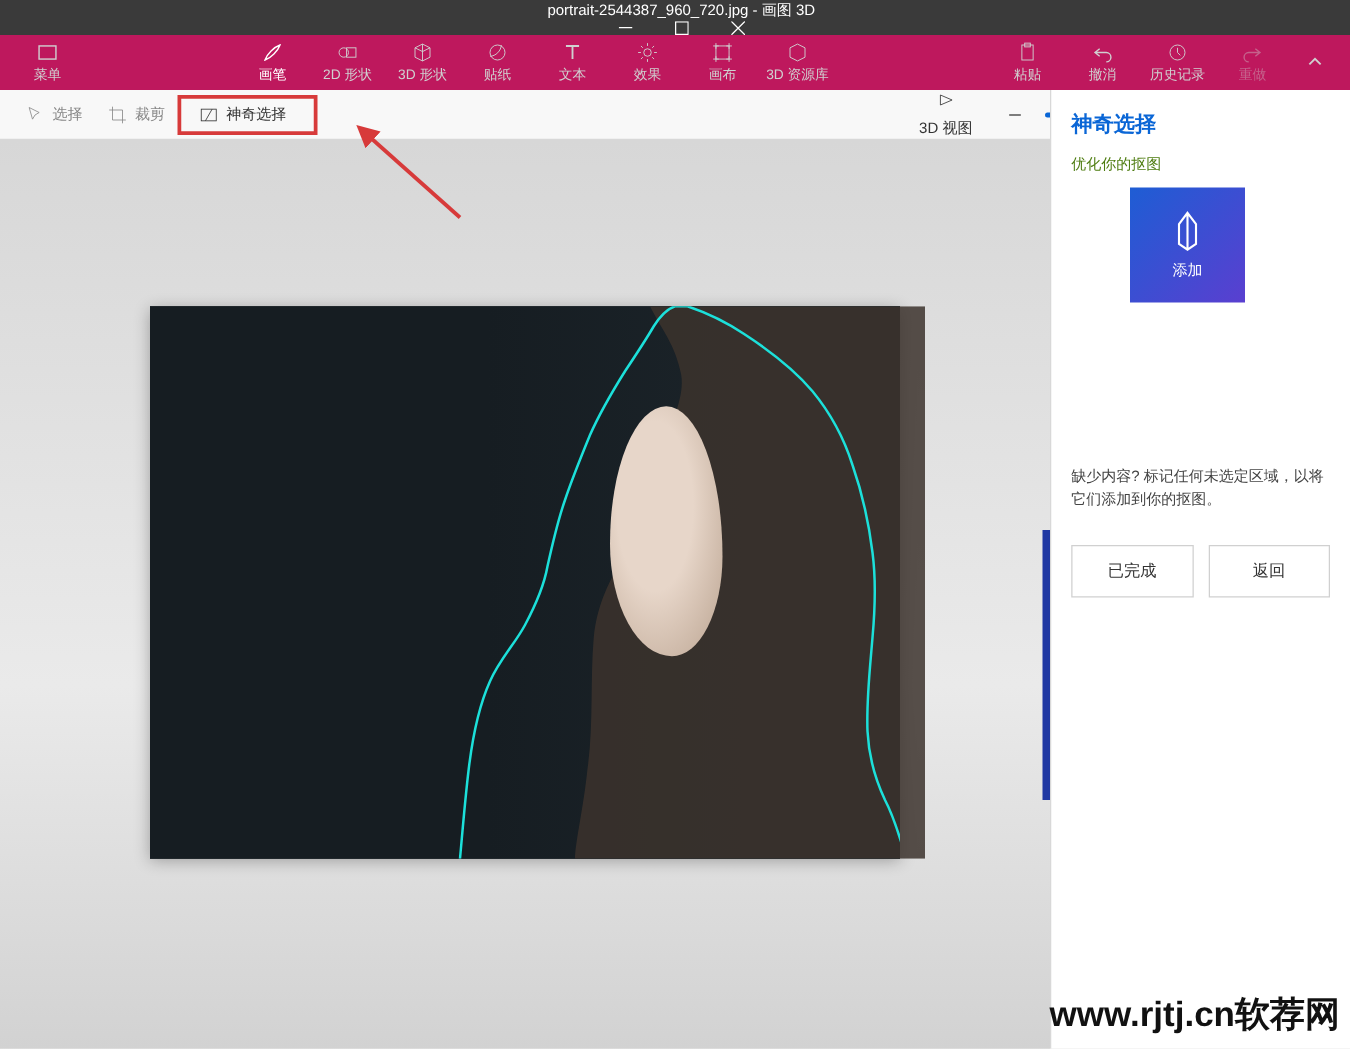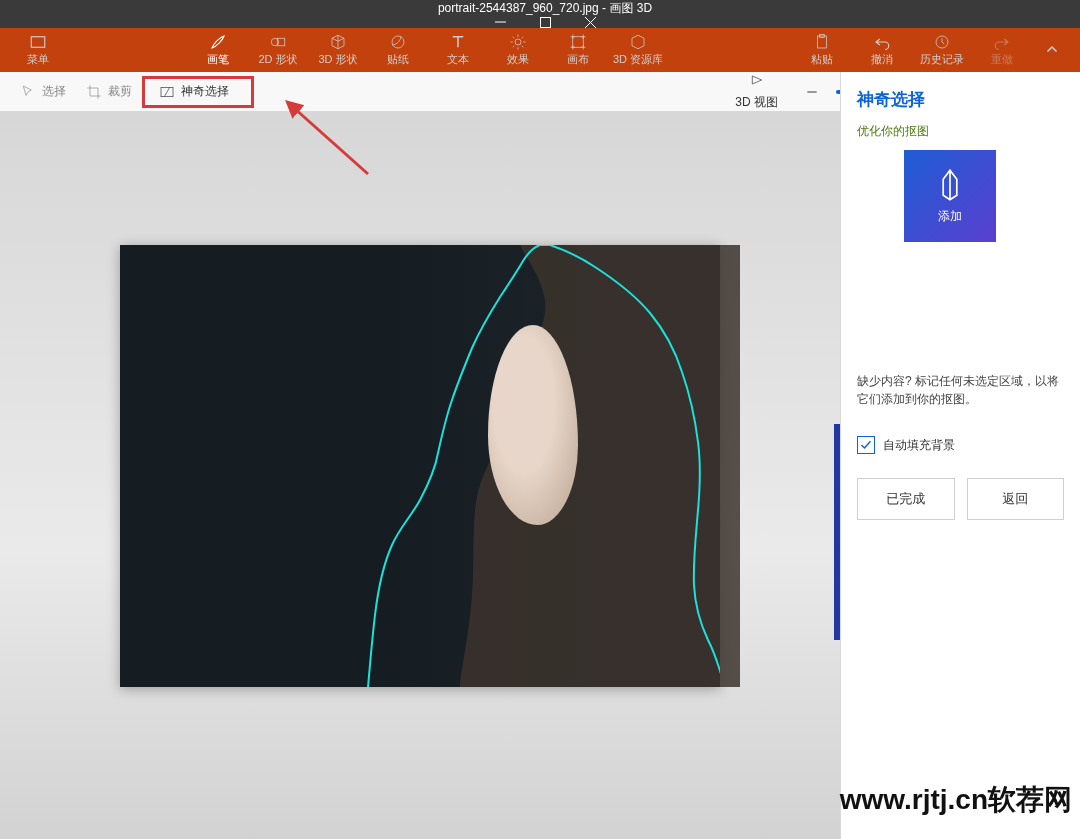--- a/index.html
+++ b/index.html
@@ -4,21 +4,21 @@
 <style>
 * { margin: 0; padding: 0; box-sizing: border-box; font-family: "Microsoft YaHei", sans-serif; }
 body { width: 1080px; height: 839px; background: #e8e8e8; overflow: hidden; position: relative; }
 
 .titlebar { height: 28px; background: #3a3a3a; display: flex; align-items: center; padding-left: 10px; color: #fff; font-size: 12px; flex-direction: column; }
 .titlebar .title-text { flex: 1; }
 .win-controls { display: flex; height: 28px; }
 .win-btn { width: 45px; display: flex; align-items: center; justify-content: center; color: #fff; }
 .win-btn svg { width: 11px; height: 11px; }
 
-.ribbon { height: 44px; background: #c2410c; display: flex; align-items: center; padding: 0 8px; }
+.ribbon { height: 44px; background: #be185d; display: flex; align-items: center; padding: 0 8px; }
 .rib-item { display: flex; flex-direction: column; align-items: center; justify-content: center; color: #d0d0d0; font-size: 11px; min-width: 60px; height: 44px; cursor: pointer; }
 .rib-item svg { width: 18px; height: 18px; margin-bottom: 1px; }
 .rib-item.active { color: #fff; }
 .rib-sep { flex: 1; }
 .rib-item.disabled { opacity: 0.4; }
 
 .subbar { height: 40px; background: #f8f8f8; border-bottom: 1px solid #d8d8d8; display: flex; align-items: center; padding: 17px 10px; }
 .sub-item { display: flex; align-items: center; height: 32px; padding: 0 10px; color: #888; font-size: 12px; gap: 6px; }
 .sub-item svg { width: 16px; height: 16px; }
 .sub-item.highlighted { border: 3px solid #d73a3a; color: #333; padding: 0 22px 0 14px; position: relative; }
@@ -51,21 +51,21 @@
 .mode-row { display:flex; gap: 12px; margin-bottom: 130px;}
 .mode-card { width: 92px; height: 92px; border: 1px solid #d0d0d0; display:flex; flex-direction:column; align-items:center; justify-content:center; gap:6px; font-size:12px;}
 .mode-card.active { background: linear-gradient(135deg, #1e5dd4, #5a3fd0); color:#fff; border:none;margin-left:47px;}
 .mode-card svg { width:28px; height:34px;}
 .desc { font-size: 12px; color: #444; line-height: 1.5; margin-bottom: 28px;}
 .checkbox-row { display:flex; align-items:center; gap: 8px; font-size:12px; color:#333; margin: 16px 0 24px 0;}
 .checkbox-row .chk { width:18px; height:18px; border:1px solid #0a66d6; display:flex; align-items:center; justify-content:center; color:#0a66d6;}
 .btn-row { display:flex; gap: 12px;}
 .btn { flex:1; height: 42px; border:1px solid #d0d0d0; display:flex; align-items:center; justify-content:center; font-size:13px; color:#333; background:#fff;}
 
-.watermark { position:absolute; right: 8px; bottom: 20px; font-size: 28px; font-weight: bold; color:#111; font-family: Arial, sans-serif;}
+.watermark { position:absolute; right: 8px; bottom: 8px; font-size: 28px; font-weight: bold; color:#111; font-family: Arial, sans-serif;}
 </style>
 </head>
 <body>
 
 <div class="titlebar">
   <span class="title-text">portrait-2544387_960_720.jpg - 画图 3D</span>
   <div class="win-controls">
     <div class="win-btn">
         <svg viewBox="0 0 11 11">
           <path d="M0 5h11" stroke="#fff" stroke-width="1"></path>
@@ -256,28 +256,20 @@
   <div class="hint">优化你的抠图</div>
   <div class="mode-row">
     <div class="mode-card active">
       <svg viewBox="0 0 24 30">
           <path d="M12 2l6 8v14l-6 4-6-4V10z M12 2v26" fill="none" stroke="#fff" stroke-width="1.5"></path>
         </svg>
       <span>添加</span>
     </div>
   </div>
   <div class="desc">缺少内容? 标记任何未选定区域，以将它们添加到你的抠图。</div>
-  <div class="checkbox-row">
-    <div class="chk">
-        <svg viewBox="0 0 16 16" width="12" height="12">
-          <path d="M2 8l4 4 8-9" fill="none" stroke="#0a66d6" stroke-width="2"></path>
-        </svg>
-      </div>
-    <span>自动填充背景</span>
-  </div>
   <div class="btn-row">
     <div class="btn">
         <span>已完成</span>
       </div>
     <div class="btn">
         <span>返回</span>
       </div>
   </div>
 </div>
 

